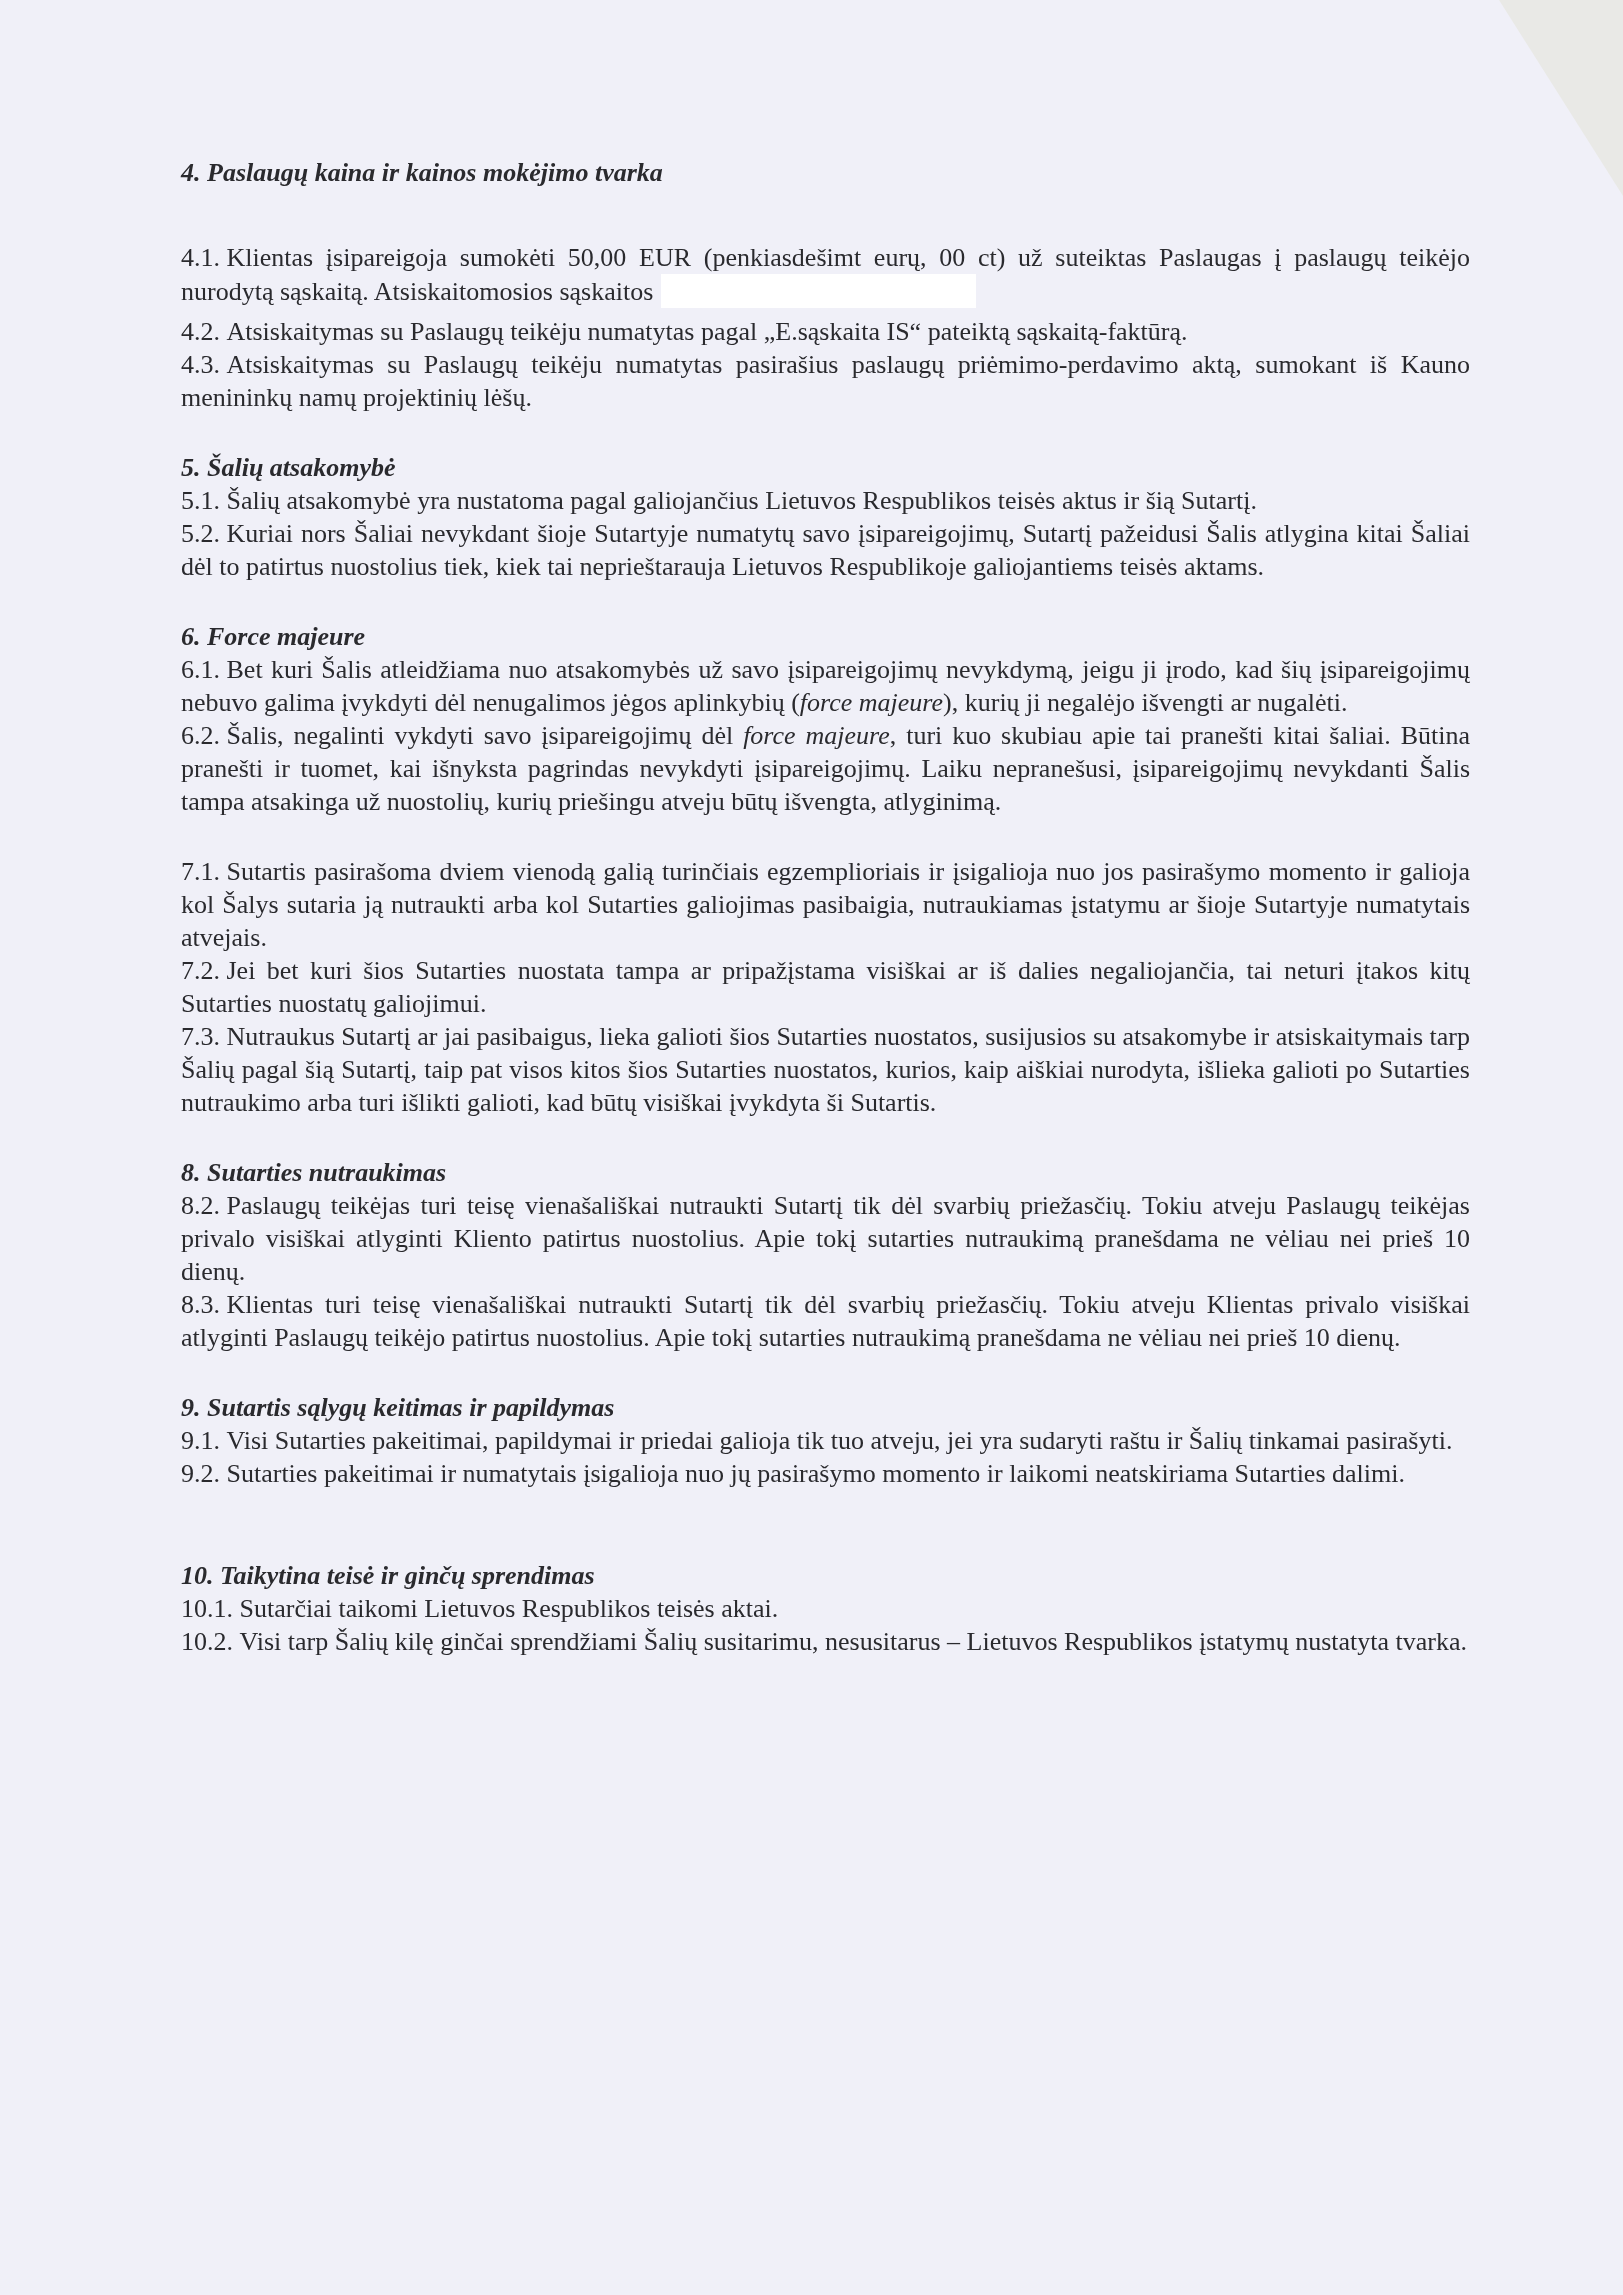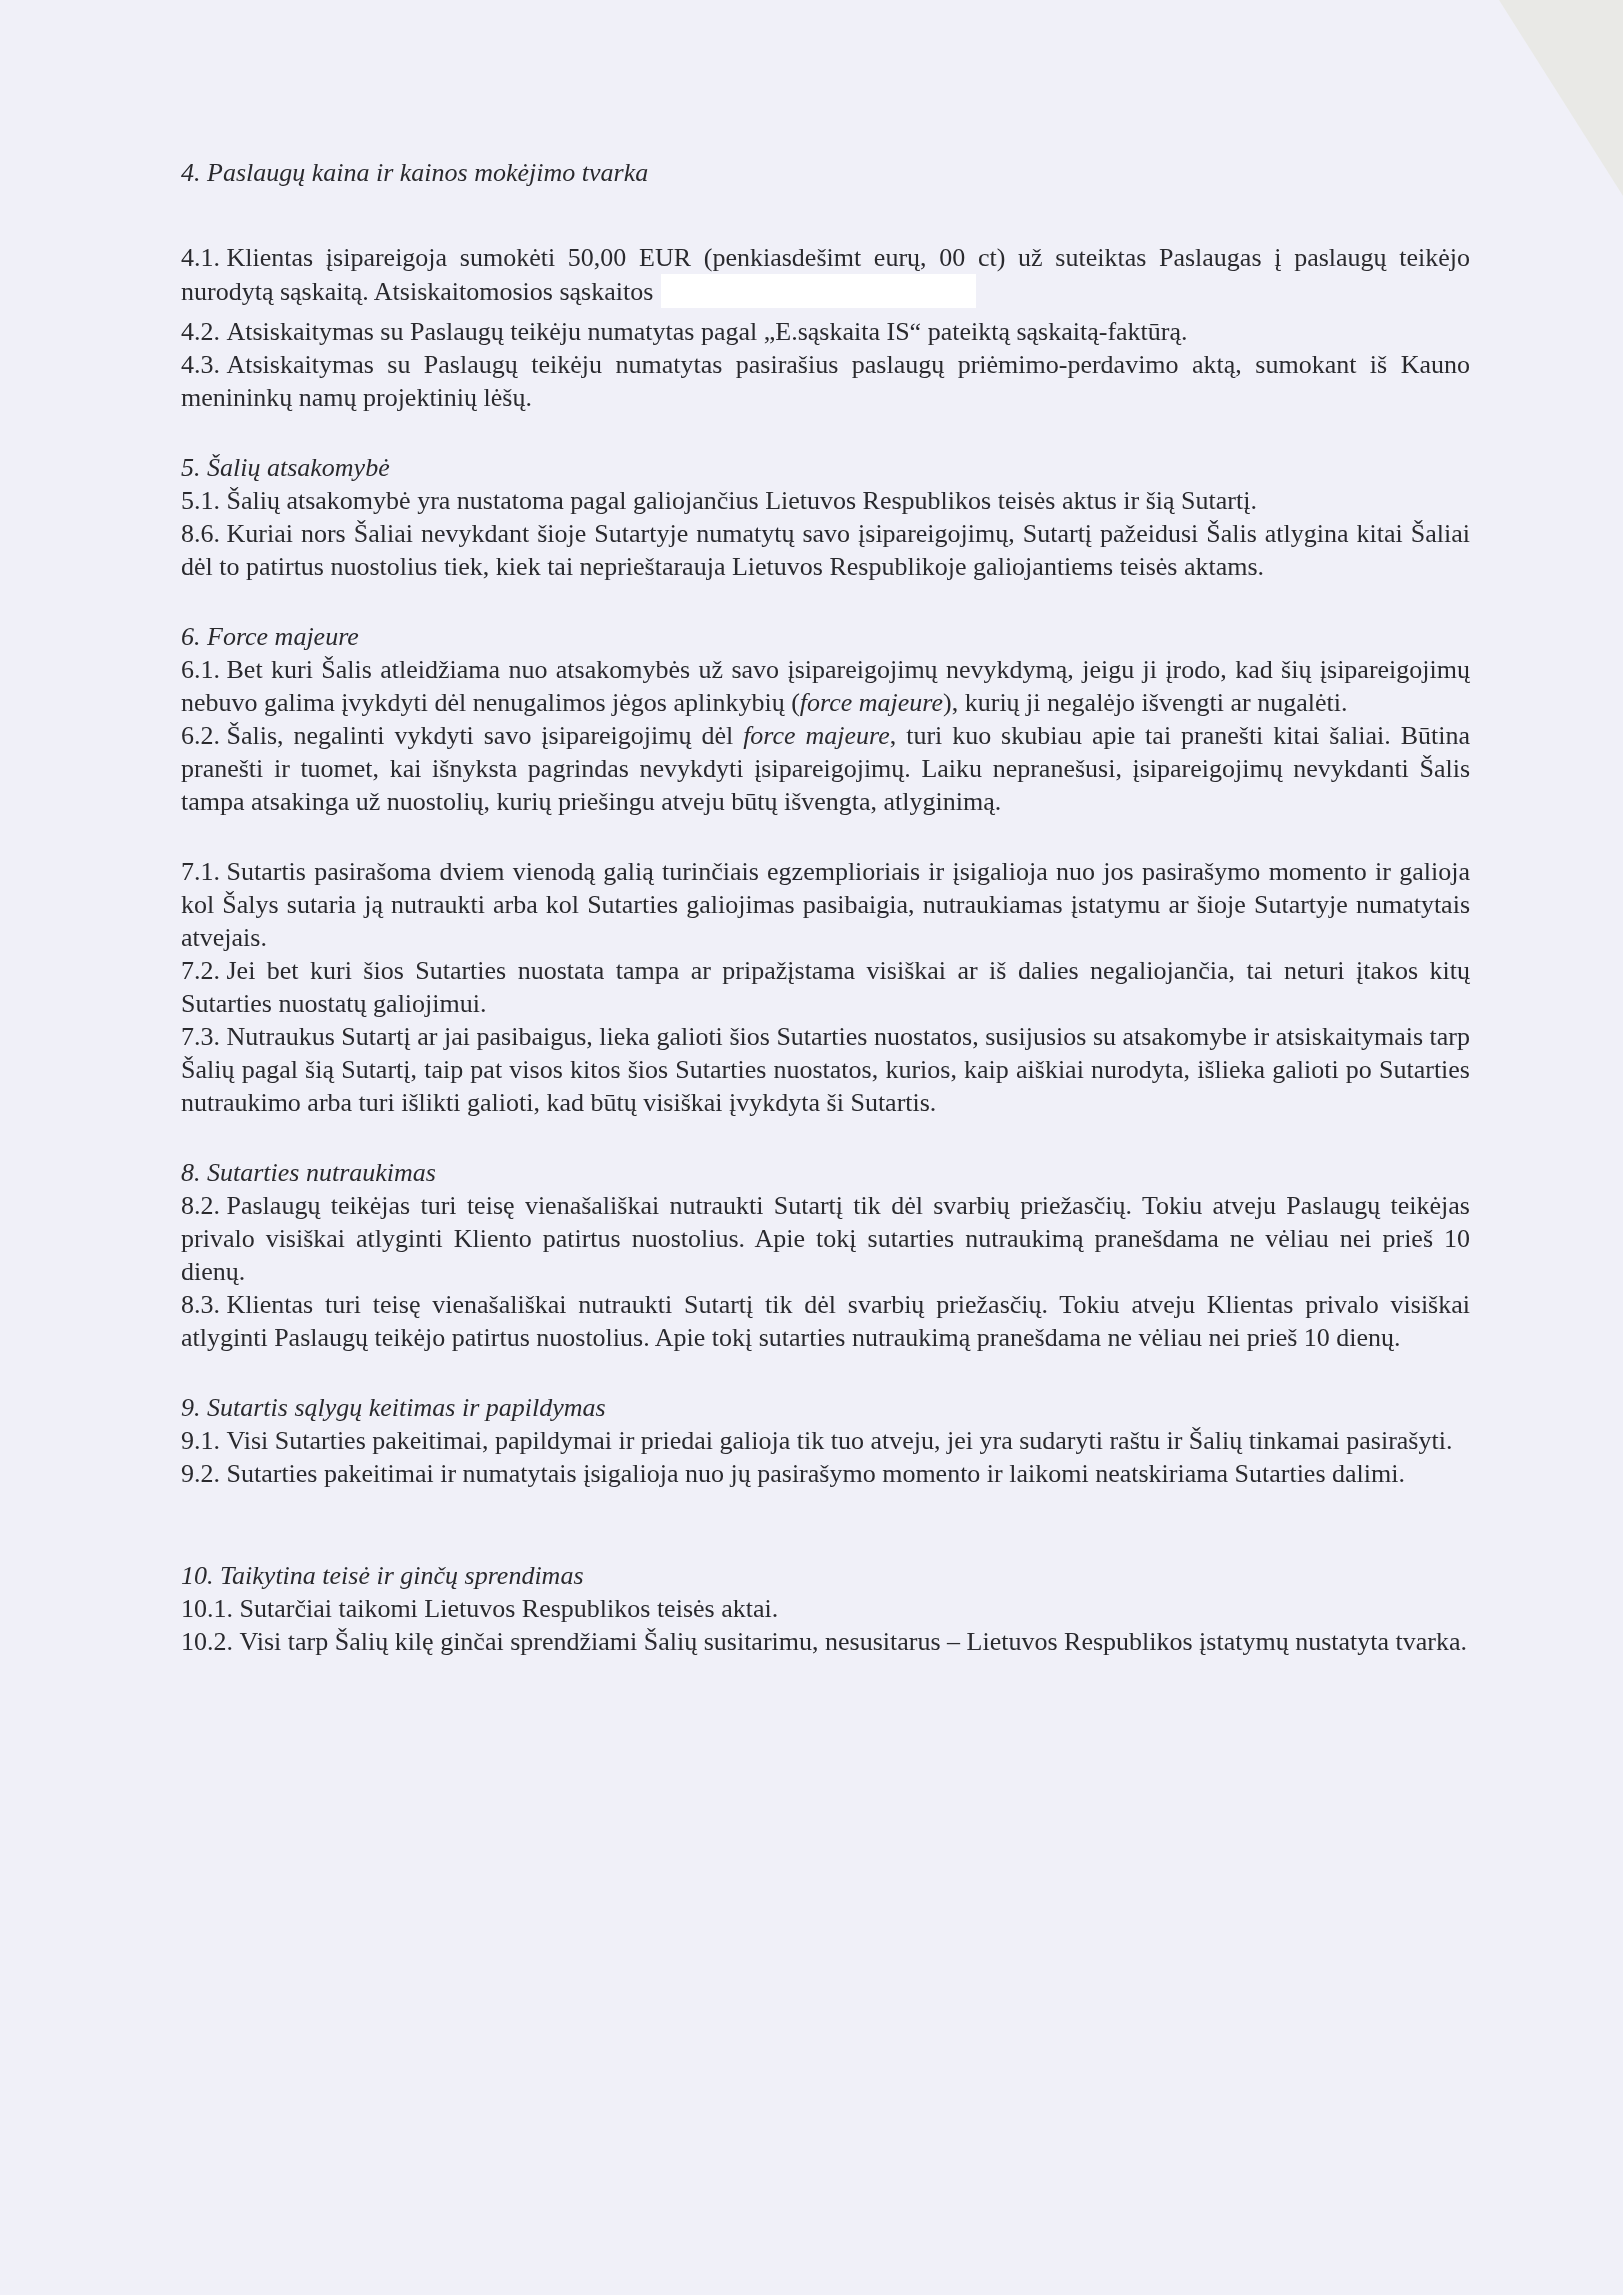--- a/index.html
+++ b/index.html
@@ -29,21 +29,21 @@
     .content {
       position: absolute;
       left: 181px;
       top: 156px;
       width: 1289px;
       font-size: 26px;
       line-height: 33px;
     }
     .section { margin: 0; }
     .heading {
-      font-weight: normal;
+      font-weight: bold;
       font-style: italic;
       font-size: 26px;
       line-height: 33px;
       margin: 0;
     }
     .para {
       margin: 0;
       text-align: justify;
       text-align-last: left;
     }
@@ -87,21 +87,21 @@
     </section>
 
     <div class="gap-md"></div>
 
     <section class="section">
       <p class="heading">5. Šalių atsakomybė</p>
       <p class="para">
         <span class="num">5.1.</span><span>Šalių atsakomybė yra nustatoma pagal galiojančius Lietuvos Respublikos teisės aktus ir šią Sutartį.</span>
       </p>
       <p class="para">
-        <span class="num">8.6.</span><span>Kuriai nors Šaliai nevykdant šioje Sutartyje numatytų savo įsipareigojimų, Sutartį pažeidusi Šalis atlygina kitai Šaliai dėl to patirtus nuostolius tiek, kiek tai neprieštarauja Lietuvos Respublikoje galiojantiems teisės aktams.</span>
+        <span class="num">5.2.</span><span>Kuriai nors Šaliai nevykdant šioje Sutartyje numatytų savo įsipareigojimų, Sutartį pažeidusi Šalis atlygina kitai Šaliai dėl to patirtus nuostolius tiek, kiek tai neprieštarauja Lietuvos Respublikoje galiojantiems teisės aktams.</span>
       </p>
     </section>
 
     <div class="gap-md"></div>
 
     <section class="section">
       <p class="heading">6. Force majeure</p>
       <p class="para">
         <span class="num">6.1.</span><span>Bet kuri Šalis atleidžiama nuo atsakomybės už savo įsipareigojimų nevykdymą, jeigu ji įrodo, kad šių įsipareigojimų nebuvo galima įvykdyti dėl nenugalimos jėgos aplinkybių (</span><span class="ital">force majeure</span><span>), kurių ji negalėjo išvengti ar nugalėti.</span>
       </p>

